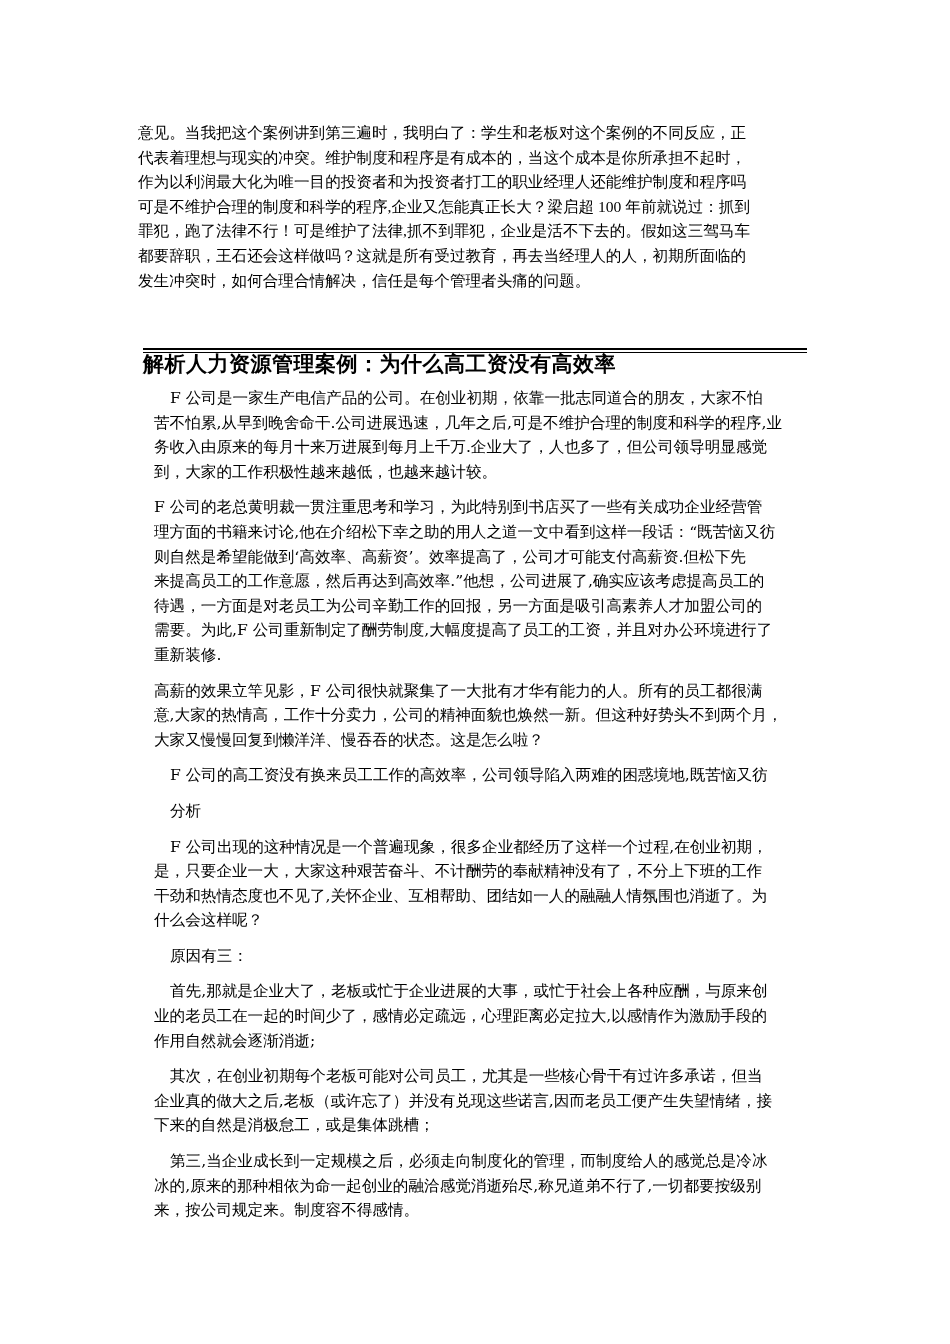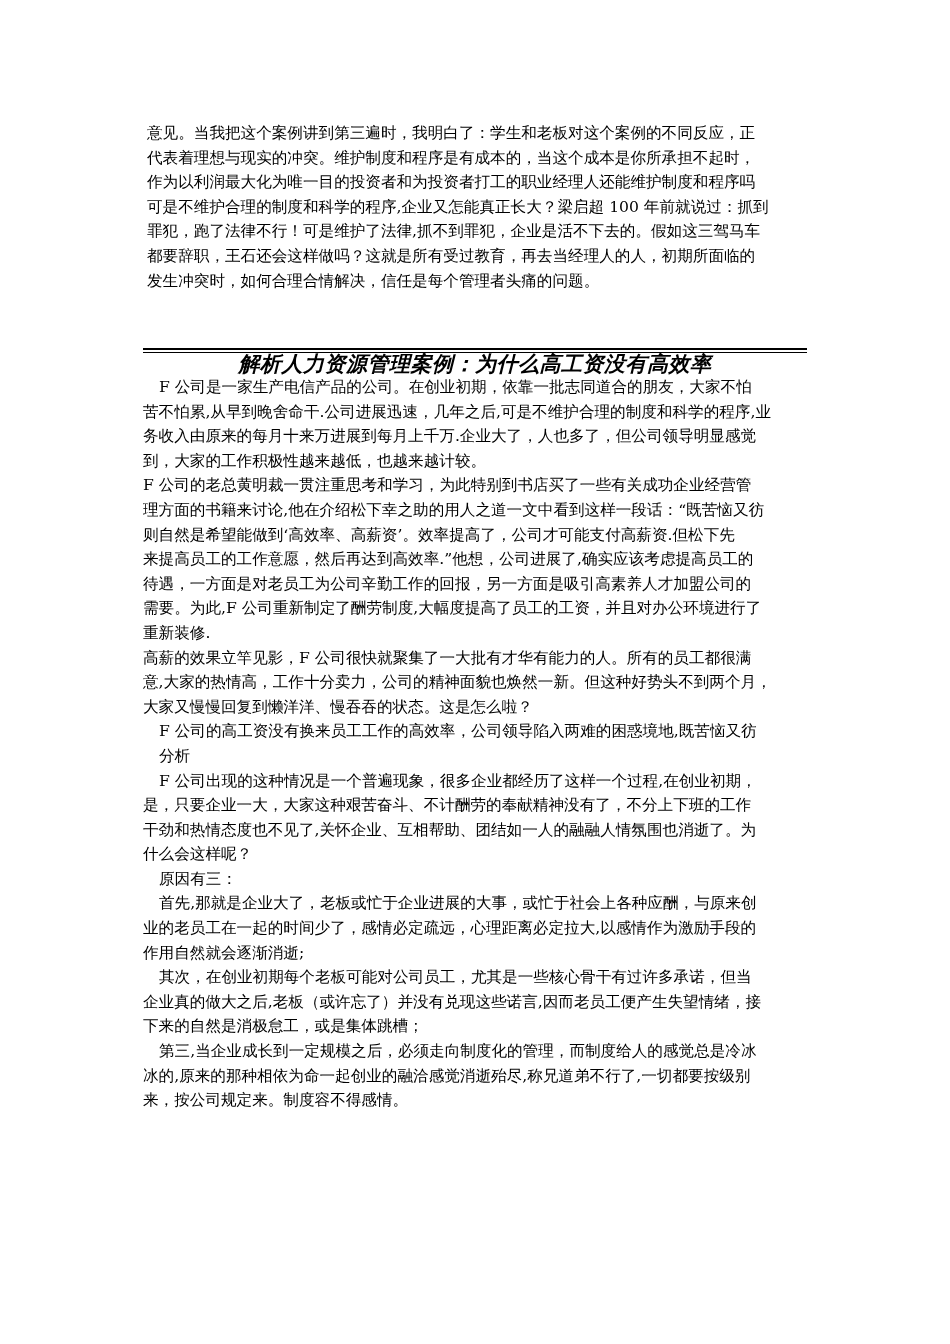--- a/index.html
+++ b/index.html
@@ -10,35 +10,36 @@
     body {
       width: 950px;
       height: 1344px;
       position: relative;
       overflow: hidden;
       font-family: "DejaVu Serif", "Liberation Serif", serif;
       color: #000000;
     }
     .page {
       position: absolute;
-      left: 147px;
+      left: 138px;
       top: 121px;
       width: 664px;
+      font-family: Liberation Serif, serif;
     }
     .line {
       display: block;
       height: 24.6px;
       line-height: 24.6px;
       font-size: 15.6px;
       white-space: nowrap;
       overflow: visible;
       letter-spacing: 0;
     }
     .indent { padding-left: 16px; }
-    .para-block { margin: 0; }
+    .para-block { margin: 11px; }
     .separator {
       position: absolute;
       left: 143px;
       top: 348px;
       width: 664px;
       height: 5px;
     }
     .separator .thick {
       position: absolute;
       left: 0; right: 0; top: 0;
@@ -49,27 +50,26 @@
       position: absolute;
       left: 0; right: 0; top: 4px;
       height: 1px;
       background: #000;
     }
     .title {
       position: absolute;
       left: 143px;
       top: 350px;
       width: 664px;
-      text-align: center;
+      text-align: left;
       font-family: "DejaVu Sans", "Liberation Sans", sans-serif;
       font-weight: bold;
       font-size: 21px;
       line-height: 28px;
       letter-spacing: 0.5px;
-      font-style: italic;
     }
     .body2 {
       position: absolute;
       left: 143px;
       top: 375px;
       width: 664px;
     }
   </style>
 </head>
 <body>

